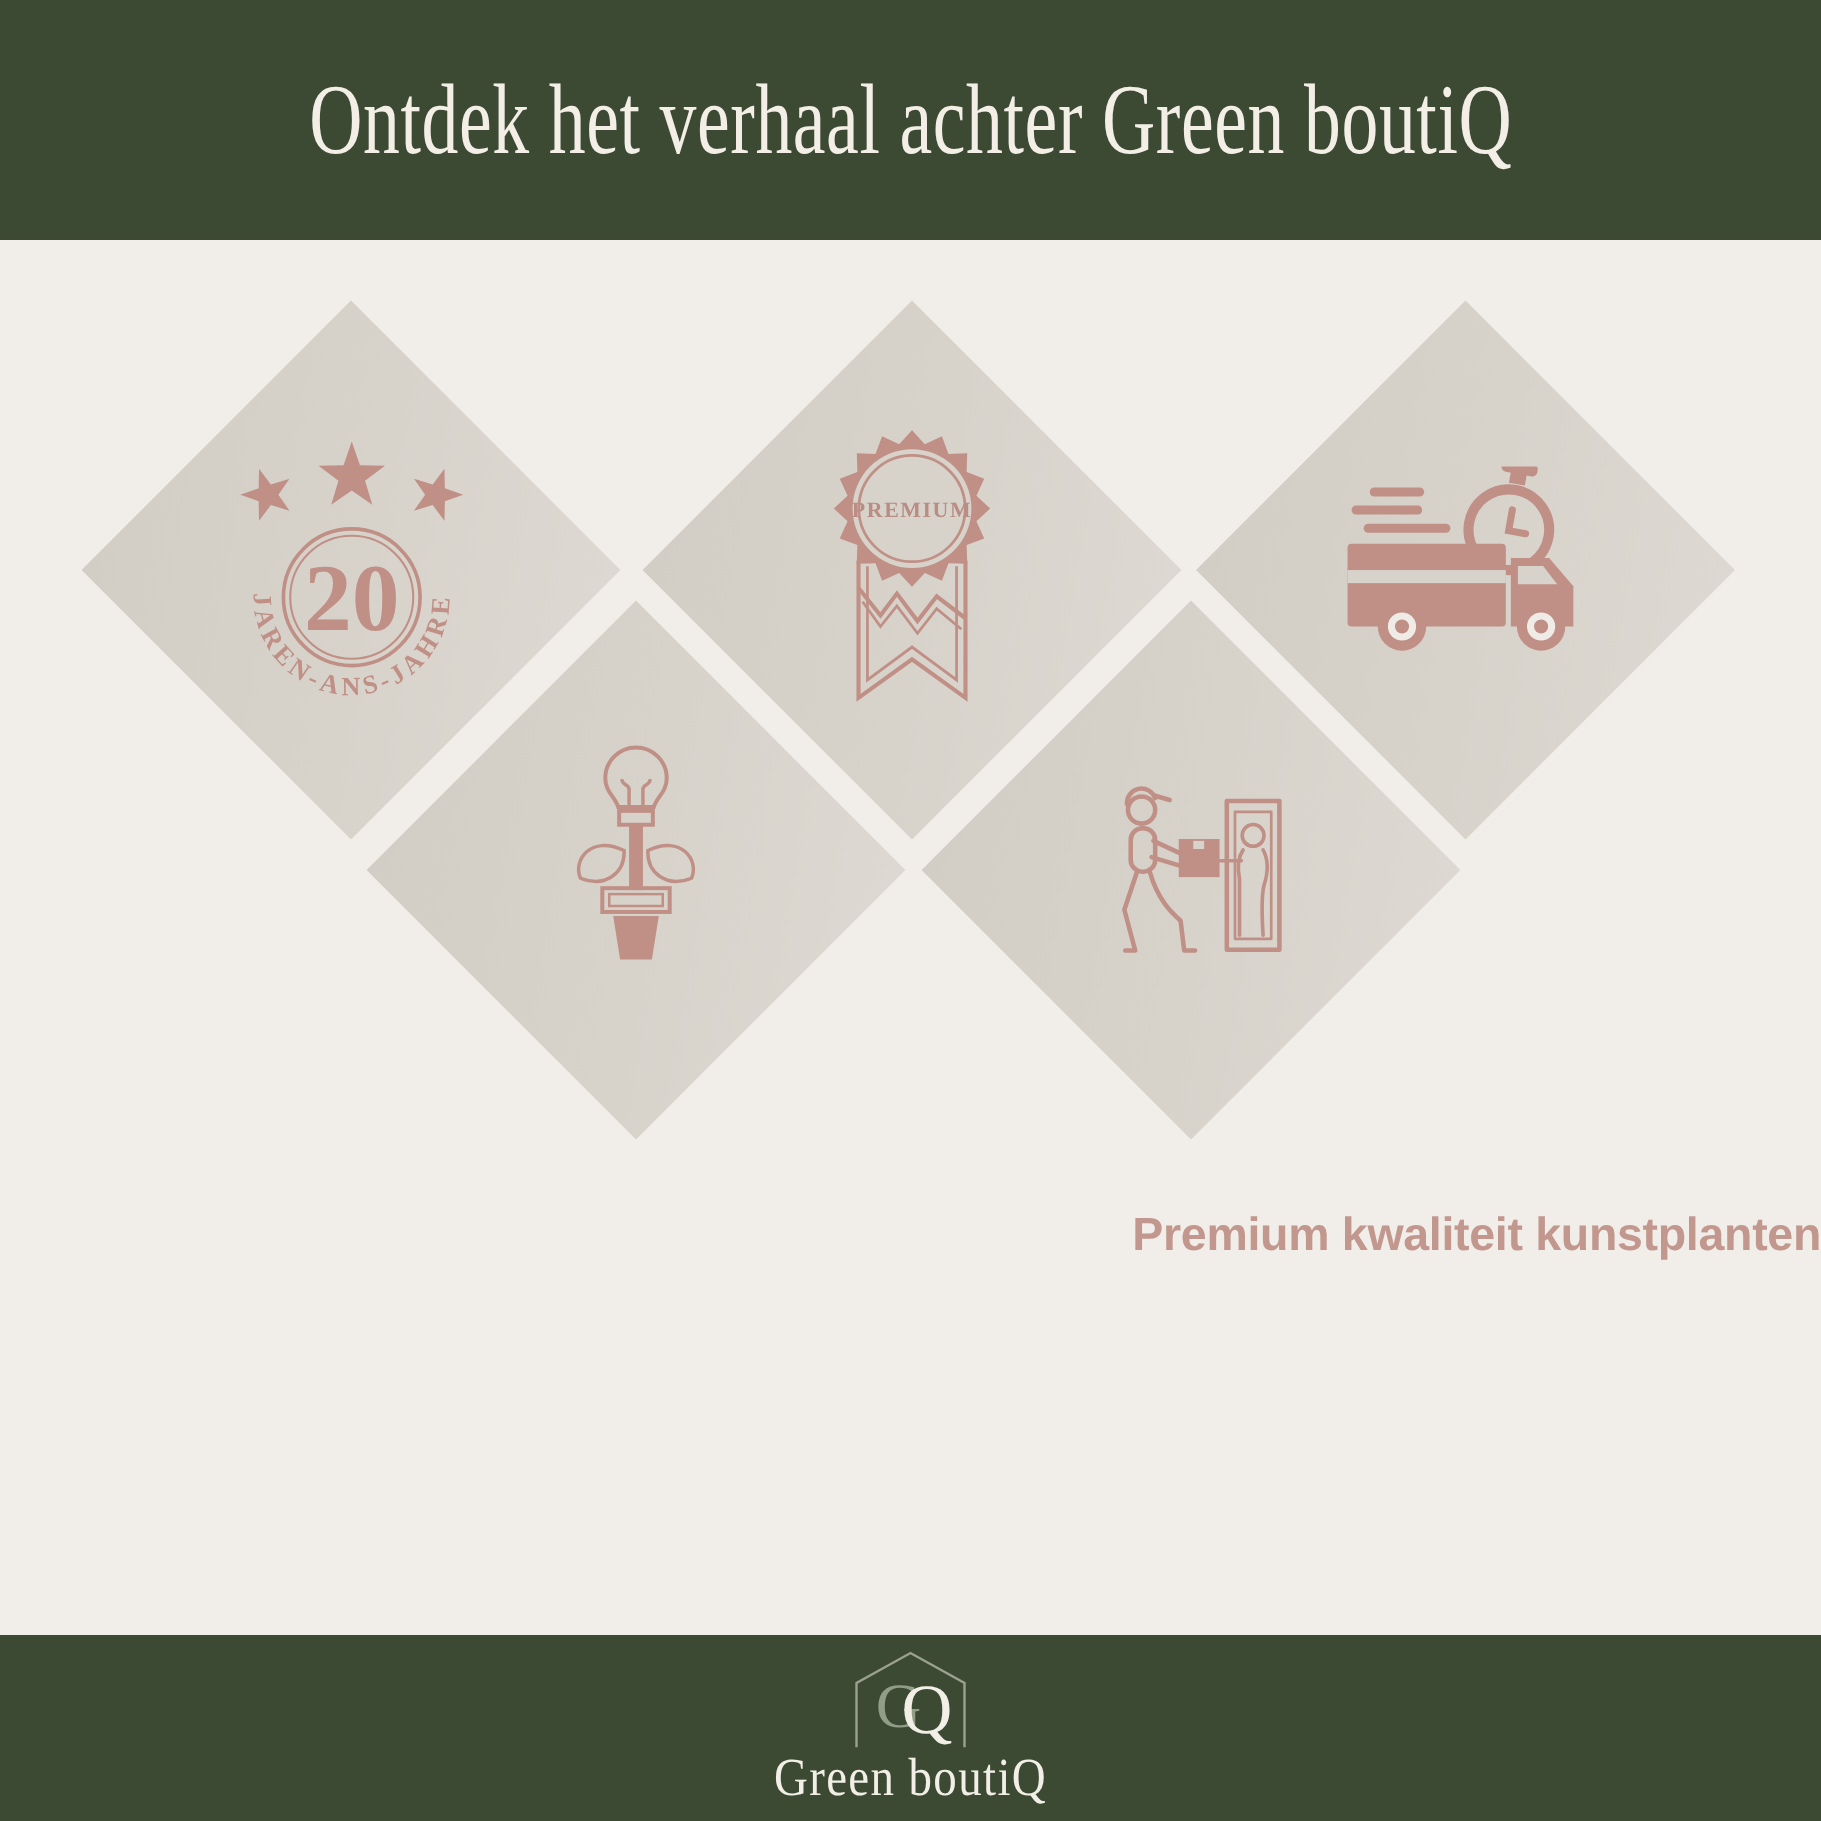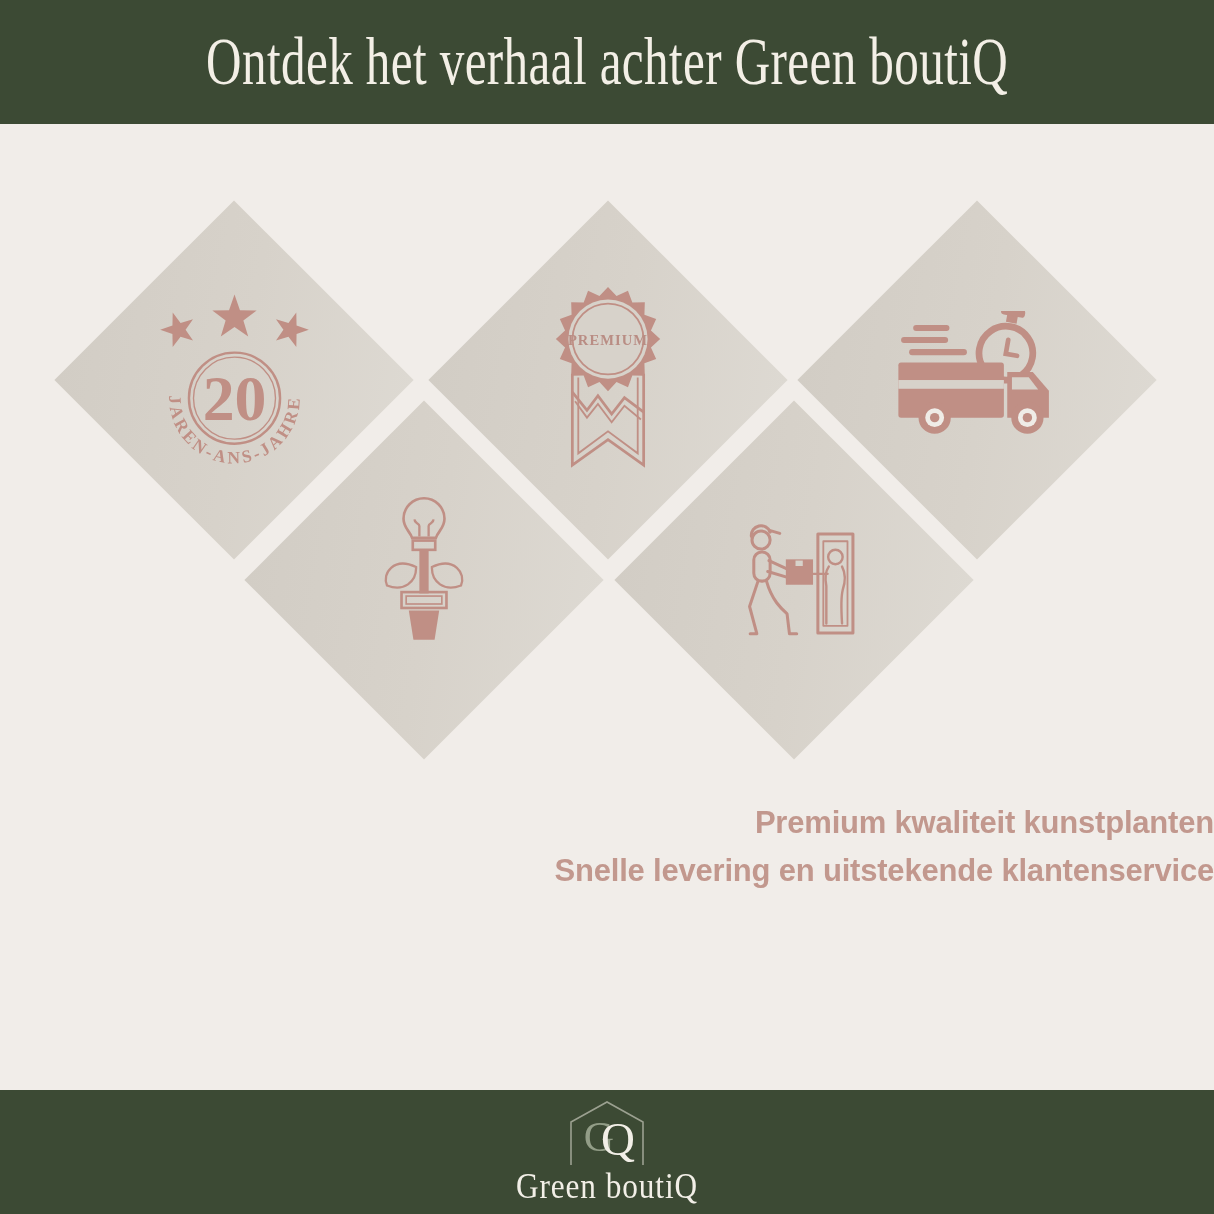--- a/index.html
+++ b/index.html
@@ -2,21 +2,21 @@
 <html><head>
 <meta charset="utf-8">
 <style>
   html,body{margin:0;padding:0;background:#e8e4df;}
   .canvas{
     position:relative; width:1214px; height:1214px; overflow:hidden;
     background:#f1ede9; font-family:"Liberation Sans", sans-serif;
   }
   
   .banner{
-    position:absolute; top:0; left:0; width:1214px; height:124px;
+    position:absolute; top:0; left:0; width:1214px; height:160px;
     background:#3c4a34; display:flex; align-items:center; justify-content:center;
   }
   .banner h1{
     margin:0; color:#f3efe6; font-family:"Liberation Serif", serif;
     font-weight:400; font-size:63px; white-space:nowrap;
     transform:scale(.78,1.06); letter-spacing:.5px;
   }
   
   .footer{
     position:absolute; left:0; top:1090px; width:1214px; height:124px;
@@ -178,21 +178,20 @@
           <path d="M168,94 H145"></path>
         </g>
         <rect x="99" y="70" width="45" height="42" fill="#c08f85"></rect>
         <rect x="115" y="72" width="12" height="9" fill="#d7d2ca"></rect>
       </svg>
     </div>
   </div>
 
   <div class="features">
     <p class="feature">Premium kwaliteit kunstplanten</p>
-    <p class="feature">Snelle levering en uitstekende klantenservice</p>
   </div>
 
   <footer class="footer">
     <svg width="100" height="66" viewBox="0 0 100 66">
       <path d="M14,66 V23 L50,3 L86,23 V66" fill="none" stroke="#e9e7dd" stroke-opacity="0.55" stroke-width="1.6"></path>
       <text x="42" y="52" text-anchor="middle" font-size="42" fill="#929d87">G</text>
       <text x="61" y="56" text-anchor="middle" font-size="47" fill="#f2efe7">Q</text>
     </svg>
     <div class="brand-name">Green boutiQ</div>
   </footer>

